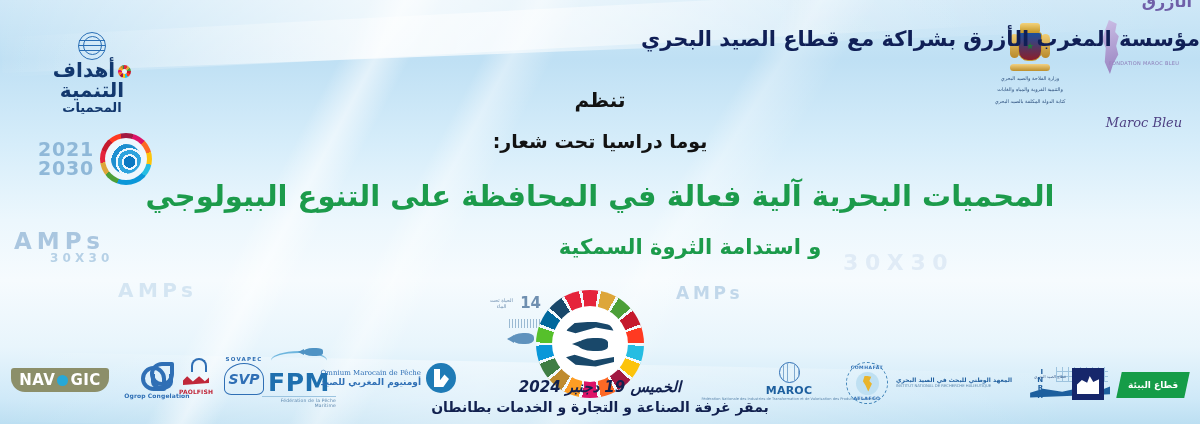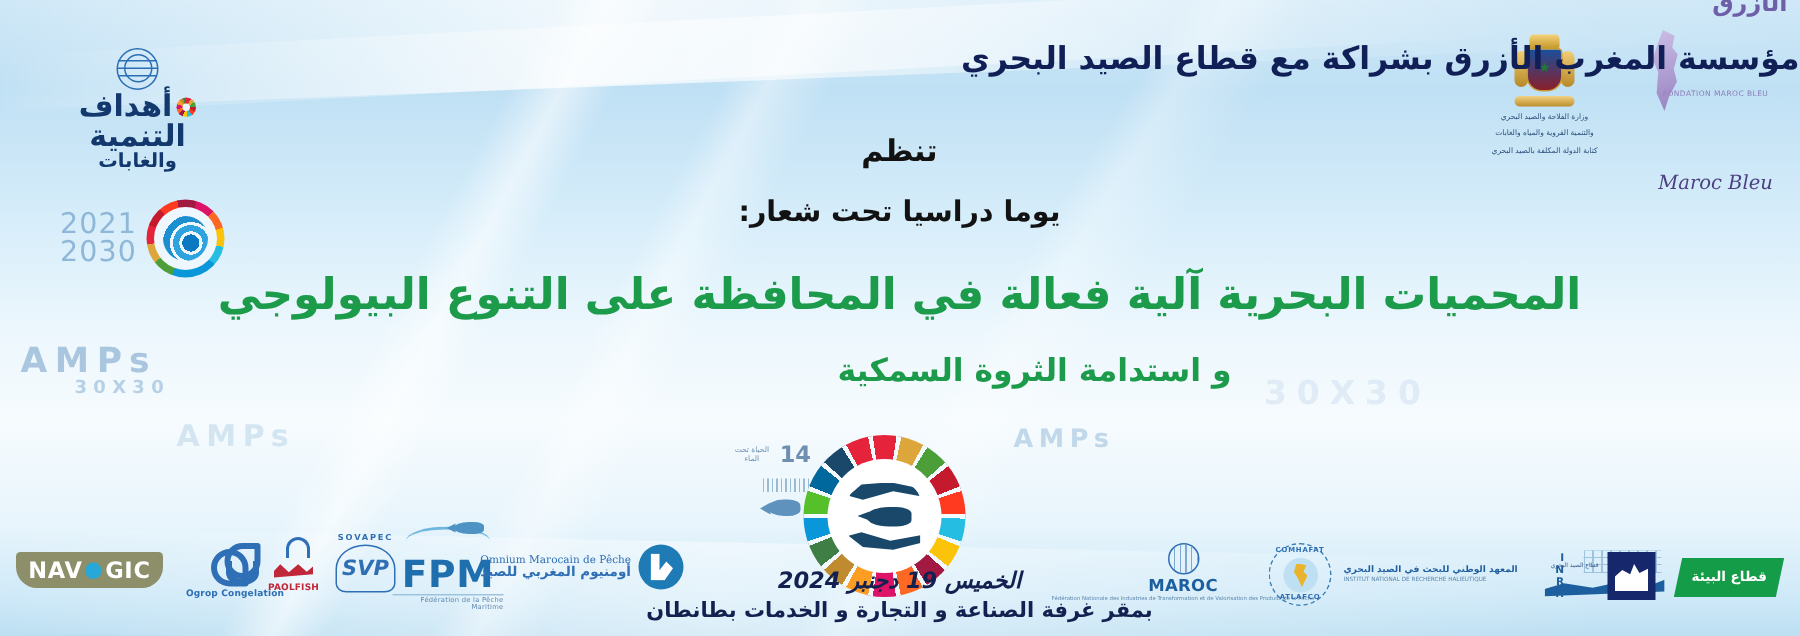--- a/index.html
+++ b/index.html
@@ -62,21 +62,21 @@
      vertical-align:-1px;margin-left:3px;position:relative;}
   .sdg-dot::after{content:"";position:absolute;left:4px;top:4px;width:5px;height:5px;border-radius:50%;background:#eaf5fc;}
 
   
   #ocean-decade{left:30px;top:128px;width:130px;height:62px;flex-direction:row;gap:6px;}
   .wave-badge{width:52px;height:52px;border-radius:50%;position:relative;overflow:hidden;
     background:conic-gradient(from 200deg,#4c9f38 0 9%,#dda63a 9% 17%,#e5243b 17% 25%,#c5192d 25% 33%,#ff3a21 33% 41%,#a21942 41% 49%,#dd1367 49% 57%,#fd6925 57% 65%,#fcc30b 65% 73%,#26bde2 73% 81%,#0a97d9 81% 100%);}
   .wave-badge::before{content:"";position:absolute;inset:5px;border-radius:50%;background:#eef7fd;}
   .wave-badge::after{content:"";position:absolute;left:11px;top:11px;width:30px;height:30px;border-radius:50%;
     background:radial-gradient(circle at 62% 60%,#0b78c2 0 22%,#eef7fd 22% 30%,#2ea3dd 30% 46%,#eef7fd 46% 54%,#1d8fd0 54% 72%,#eef7fd 72% 80%,#0a6cb4 80% 100%);}
-  .yrs{display:flex;flex-direction:column;font-size:19px;font-weight:400;color:#8fb8d8;line-height:1.02;letter-spacing:.04em;}
+  .yrs{display:flex;flex-direction:column;font-size:19px;font-weight:700;color:#8fb8d8;line-height:1.02;letter-spacing:.04em;}
 
   
   #gov{left:982px;top:18px;width:96px;height:92px;}
   .arms{width:44px;height:48px;position:relative;}
   .arms .crown{position:absolute;left:50%;top:0;transform:translateX(-50%);width:20px;height:9px;
      background:linear-gradient(#f3d27a,#c79a2c);border-radius:3px 3px 1px 1px;}
   .arms .shield{position:absolute;left:50%;top:9px;transform:translateX(-50%);width:22px;height:27px;
      background:linear-gradient(#1a4f9c,#8b1f2b);border-radius:3px 3px 10px 10px;border:1.4px solid #c79a2c;}
   .arms .star{position:absolute;left:50%;top:19px;transform:translateX(-50%);color:#1f7a3a;font-size:9px;line-height:1;}
   .arms .lionL,.arms .lionR{position:absolute;top:11px;width:9px;height:24px;border-radius:5px;background:linear-gradient(#f0cd74,#b8892a);}
@@ -206,21 +206,21 @@
   <div class="wm wm-b">AMPs</div>
   <div class="wm wm-c">AMPs</div>
   <div class="wm wm-d">30X30</div>
 
   <div class="logo" id="sdg-ar">
     <div class="un-emblem"></div>
     <div class="ar-sdg-line l1">
       <span class="sdg-dot"></span><span>أهداف</span>
     </div>
     <div class="ar-sdg-line l2">التنمية</div>
-    <div class="ar-sdg-line l3">والغابات</div>
+    <div class="ar-sdg-line l3">المحميات</div>
   </div>
 
   <div class="logo" id="ocean-decade">
     <div class="wave-badge"></div>
     <div class="yrs">
       <span>2021</span>
       <span>2030</span>
     </div>
   </div>
 

